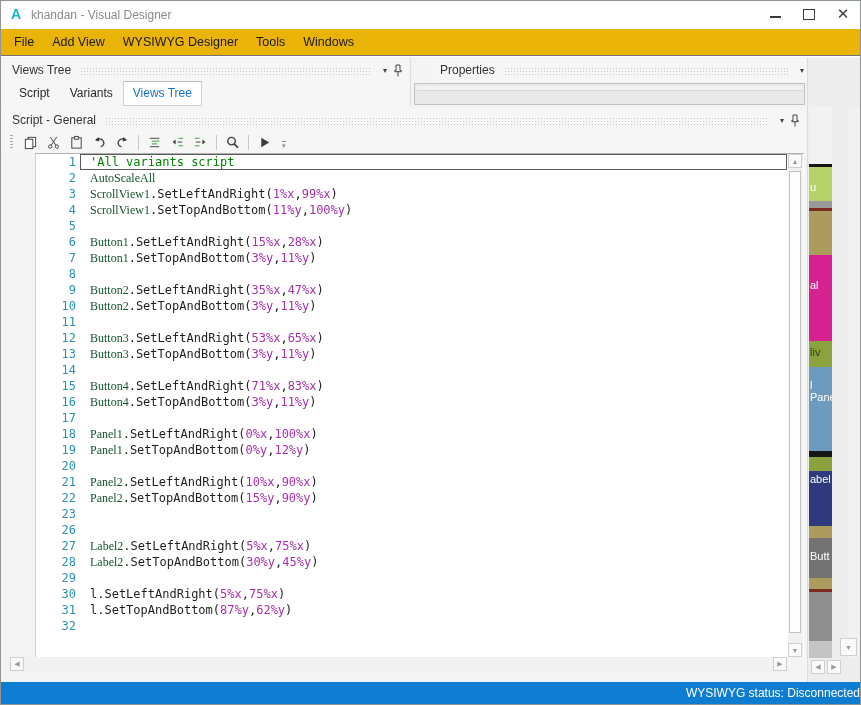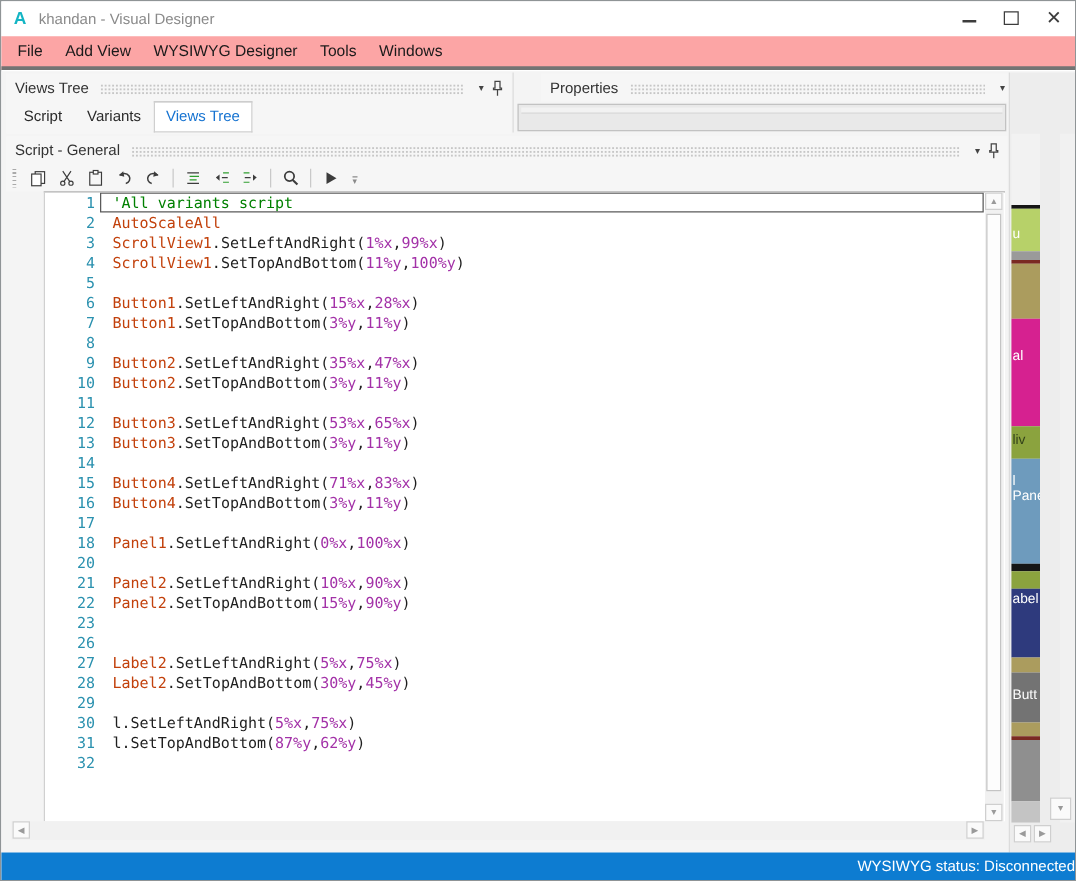--- a/index.html
+++ b/index.html
@@ -8,21 +8,21 @@
     font-family:"Liberation Sans",sans-serif;color:#1e1e1e;}
   
   .titlebar{position:absolute;left:0;top:0;width:100%;height:28px;background:#fff;}
   .logo{position:absolute;left:10px;top:5px;font:bold 14px "Liberation Sans",sans-serif;color:#13b5c4;}
   .title-text{position:absolute;left:30px;top:0;line-height:28px;font-size:12px;color:#8a8a8a;}
   .winbtn{position:absolute;top:0;width:32px;height:26px;display:flex;align-items:center;justify-content:center;color:#3c3c3c;cursor:default;}
   .winbtn.min{left:758px;} .winbtn.max{left:792px;} .winbtn.close{left:826px;font-size:15px;}
   .minbar{width:11px;height:2px;background:#3c3c3c;margin-top:6px;}
   .maxbox{width:10px;height:9px;border:1.5px solid #3c3c3c;}
   
-  .menubar{position:absolute;left:0;top:28px;width:100%;height:27px;background:#fca5a5;display:flex;align-items:center;padding-left:4px;box-sizing:border-box;border-bottom:3px solid #737373;}
+  .menubar{position:absolute;left:0;top:28px;width:100%;height:27px;background:#eab308;display:flex;align-items:center;padding-left:4px;box-sizing:border-box;border-bottom:1px solid #737373;}
   .menu-item{padding:4px 9px;font-size:12.5px;color:#1a1a1a;}
   
   .dock-header{position:absolute;height:22px;background:#f6f6f6;display:flex;align-items:center;font-size:12px;color:#333;}
   .dock-title{margin-left:7px;flex:none;}
   .dots{flex:1;height:9px;margin:2px 7px 0 9px;background-image:radial-gradient(circle,#c6c6c6 0.8px,transparent 0.9px);background-size:3px 3px;}
   .hdr-arrow{flex:none;font-size:8px;color:#444;padding:0 5px;}
   .hdr-pin{flex:none;padding:0 6px 0 1px;display:flex;}
   
   .tabstrip{position:absolute;left:4px;top:80px;width:404px;height:26px;background:#f6f6f6;display:flex;align-items:flex-start;padding-left:4px;box-sizing:border-box;}
   .tab{padding:4px 9px 5px;font-size:12px;color:#2a2a2a;border:1px solid transparent;}
@@ -43,21 +43,21 @@
   .tb-sep{width:1px;height:15px;background:#c9c9c9;margin:0 4px;}
   .tb-overflow{font-size:7px;color:#8a8a8a;margin-left:6px;border-top:1px solid #8a8a8a;line-height:8px;margin-top:6px;}
   
   .editor{position:absolute;left:34px;top:152px;width:769px;height:504px;background:#fff;
     border-top:1px solid #b0b0b0;border-left:1px solid #d0d0d0;box-sizing:border-box;overflow:hidden;
     font:12px/16px "DejaVu Sans Mono",monospace;}
   .row{display:flex;height:16px;}
   .ln{flex:none;width:40px;text-align:right;color:#2B91AF;}
   .lw{flex:1;margin-left:4px;margin-right:17px;padding-left:10px;white-space:pre;}
   .row.cur .lw{outline:1px solid #5a5a5a;outline-offset:-1px;}
-  .tok-c{color:#008000;} .tok-i{color:#c2410c;} .tok-m{color:#a332a8;} .tok-p{color:#1e1e1e;}
+  .tok-c{color:#008000;} .tok-i{color:#14532d;font-family:Liberation Serif, serif;} .tok-m{color:#a332a8;} .tok-p{color:#1e1e1e;}
   
   .vscroll{position:absolute;left:787px;top:153px;width:15px;height:503px;background:#f1f1f1;}
   .vscroll .thumb{position:absolute;left:1px;top:17px;width:12px;height:462px;background:#fdfdfd;border:1px solid #c4c4c4;box-sizing:border-box;}
   .sb-btn{position:absolute;width:14px;height:14px;background:#fafafa;border:1px solid #cfcfcf;box-sizing:border-box;
     display:flex;align-items:center;justify-content:center;font-size:7px;color:#9a9a9a;}
   .hscroll{position:absolute;left:8px;top:656px;width:779px;height:15px;background:#f1f1f1;}
   
   .designer-bg{position:absolute;left:807px;top:57px;width:53px;height:624px;background:#ededed;}
   .dstrip{position:absolute;left:808px;top:106px;width:23px;height:551px;overflow:hidden;}
   .dblock{width:100%;overflow:hidden;position:relative;}
@@ -300,20 +300,24 @@
       </div>
       <div class="row">
         <span class="ln">17</span>
         <span class="lw"></span>
       </div>
       <div class="row">
         <span class="ln">18</span>
         <span class="lw"><span class="tok-i">Panel1</span><span class="tok-p">.SetLeftAndRight(</span><span class="tok-m">0%x</span><span class="tok-p">,</span><span class="tok-m">100%x</span><span class="tok-p">)</span></span>
       </div>
       <div class="row">
+        <span class="ln">19</span>
+        <span class="lw"><span class="tok-i">Panel1</span><span class="tok-p">.SetTopAndBottom(</span><span class="tok-m">0%y</span><span class="tok-p">,</span><span class="tok-m">12%y</span><span class="tok-p">)</span></span>
+      </div>
+      <div class="row">
         <span class="ln">20</span>
         <span class="lw"></span>
       </div>
       <div class="row">
         <span class="ln">21</span>
         <span class="lw"><span class="tok-i">Panel2</span><span class="tok-p">.SetLeftAndRight(</span><span class="tok-m">10%x</span><span class="tok-p">,</span><span class="tok-m">90%x</span><span class="tok-p">)</span></span>
       </div>
       <div class="row">
         <span class="ln">22</span>
         <span class="lw"><span class="tok-i">Panel2</span><span class="tok-p">.SetTopAndBottom(</span><span class="tok-m">15%y</span><span class="tok-p">,</span><span class="tok-m">90%y</span><span class="tok-p">)</span></span>

